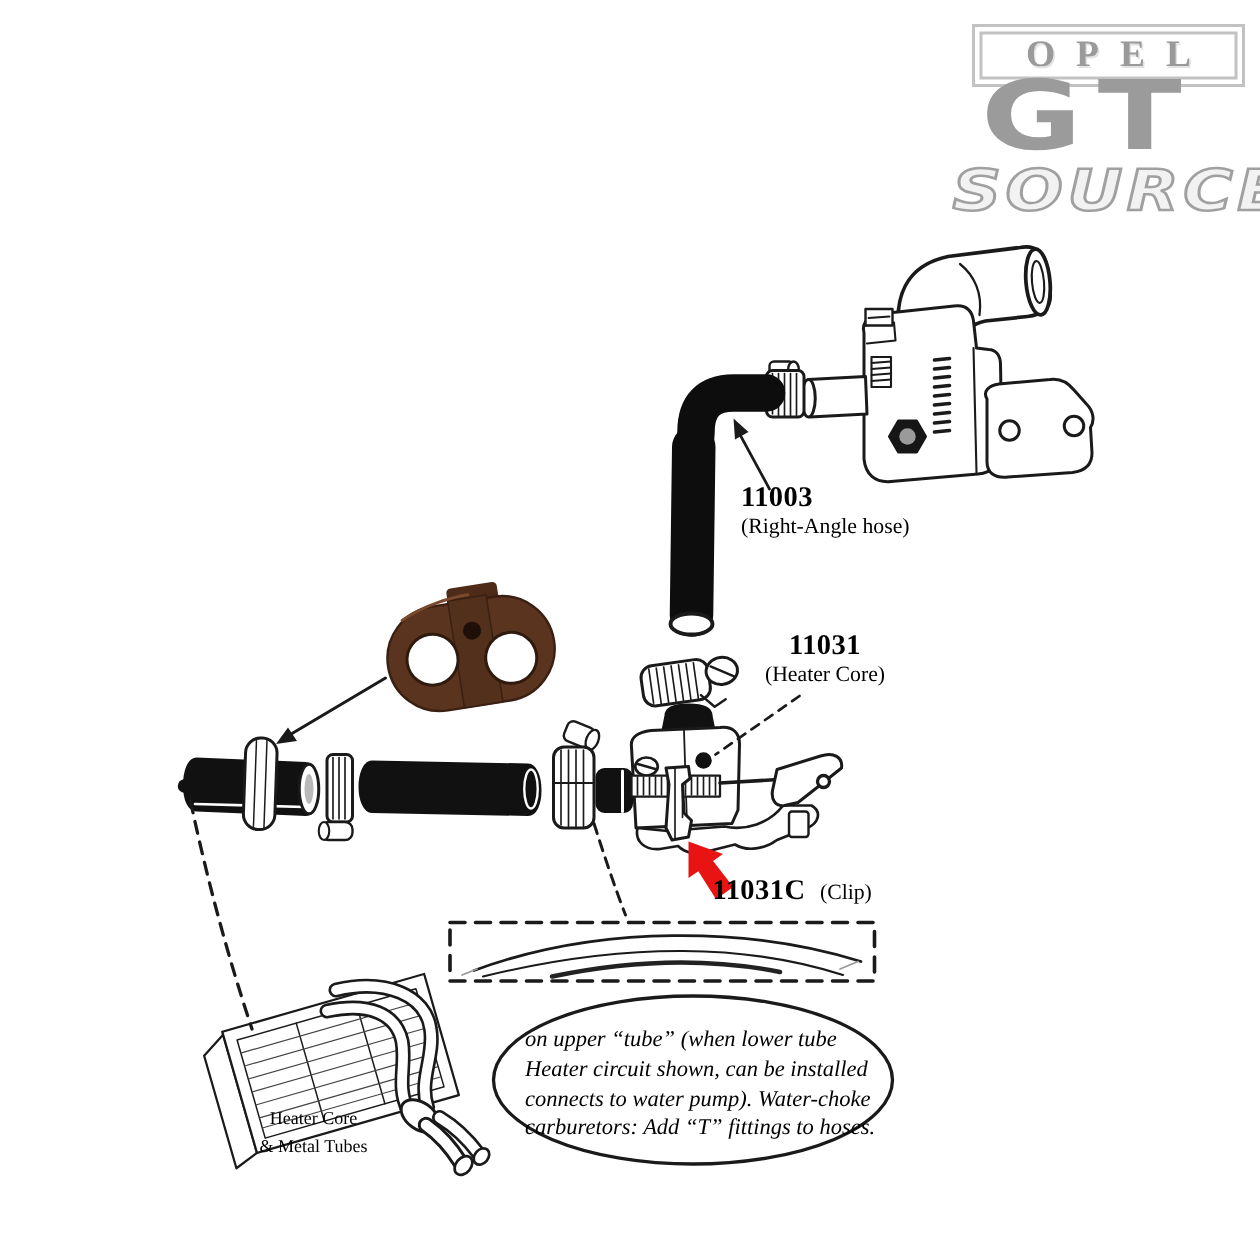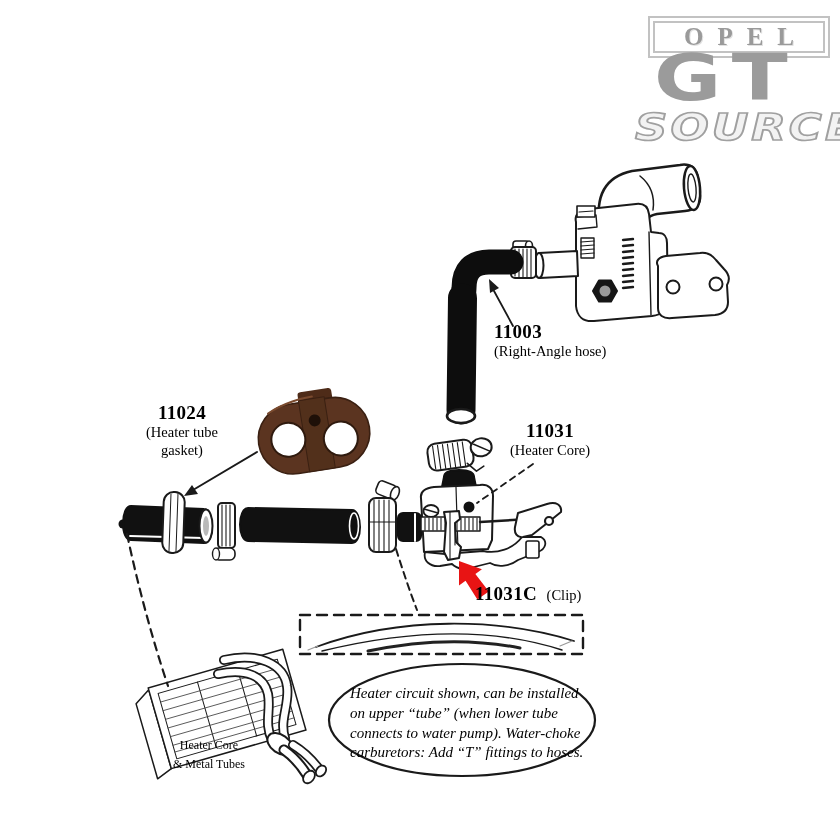--- a/index.html
+++ b/index.html
@@ -281,42 +281,37 @@
     </div>
   </div>
   <div class="gt-txt">GT</div>
   <div class="source-txt">SOURCE</div>
 
   <div class="lbl" style="left:494px;top:323px;">
     <div class="num">11003</div>
     <div>(Right-Angle hose)</div>
   </div>
 
-  <div class="lbl ctr" style="left:140px;top:404px;width:84px;">
-    <div class="num">11024</div>
-    <div>(Heater tube</div>
-    <div>gasket)</div>
-  </div>
 
   <div class="lbl ctr" style="left:498px;top:422px;width:104px;">
     <div class="num">11031</div>
     <div>(Heater Core)</div>
   </div>
 
 
   <div class="lbl" style="left:475px;top:585px;">
     <span class="num">11031C</span>
     <span style="margin-left:6px;">(Clip)</span>
   </div>
 
   <div class="lbl ctr" style="left:145px;top:736px;width:128px;font-size:12px;line-height:19px;">
     <div>Heater Core</div>
     <div>&amp; Metal Tubes</div>
   </div>
 
   <div class="note">
+    <div>on upper “tube” (when lower tube</div>
     <div>Heater circuit shown, can be installed</div>
-    <div>on upper “tube” (when lower tube</div>
     <div>connects to water pump). Water-choke</div>
     <div>carburetors: Add “T” fittings to hoses.</div>
   </div>
 
 </div>
 
 </body></html>

